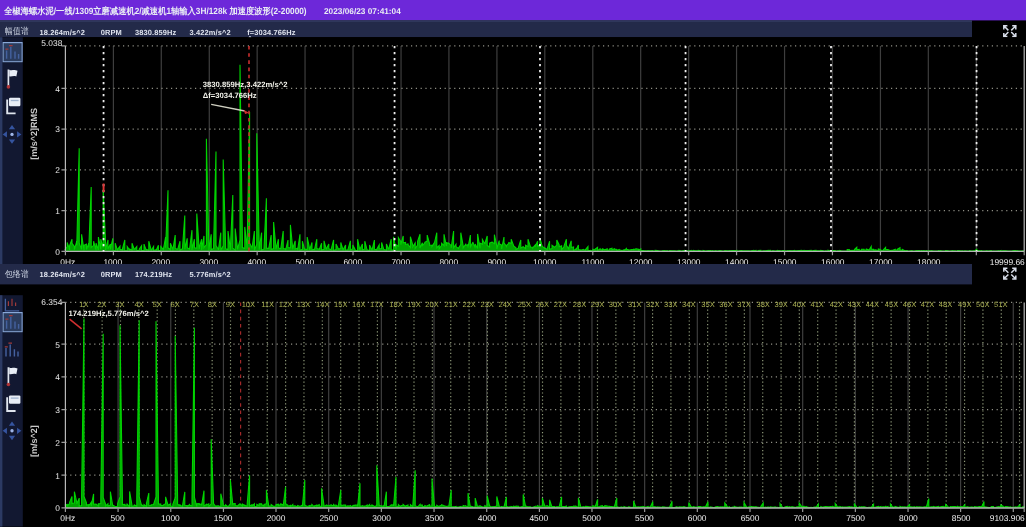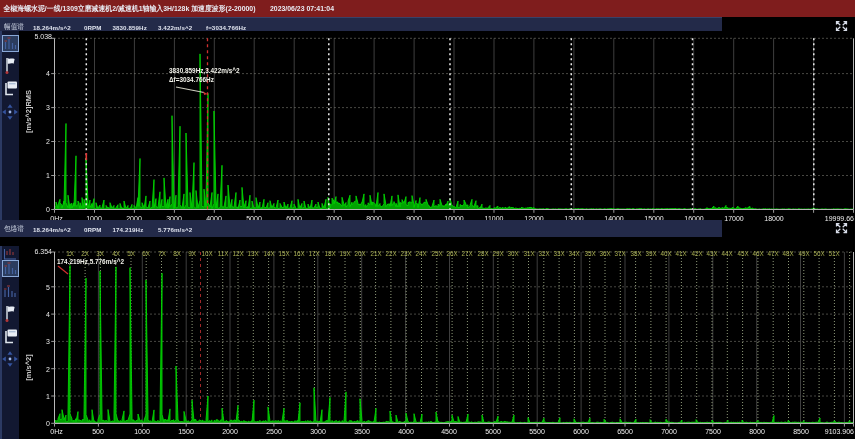--- a/index.html
+++ b/index.html
@@ -1,19 +1,19 @@
 <!DOCTYPE html>
 <html><head><meta charset="utf-8">
 <style>
 *{margin:0;padding:0;box-sizing:border-box}
 html,body{width:855px;height:439px;background:#000;overflow:hidden;
 font-family:"Liberation Sans",sans-serif;position:relative}
 .abs{position:absolute}
-.titlebar{left:0;top:0;width:855px;height:17px;background:#7f1d1d;color:#e7eaf2;}
-.hdr{left:0;top:17px;width:722px;height:14px;background:#232a49;border-top:1px solid #394167;color:#dfe3ee}
+.titlebar{left:0;top:0;width:855px;height:17px;background:#6d28d9;color:#e7eaf2;}
+.hdr{left:0;top:17px;width:810px;height:14px;background:#232a49;border-top:1px solid #394167;color:#dfe3ee}
 .hdr2{top:220px;height:17px;border-top:none}
 .hdr2 span{top:6px}
 .hdr span{position:absolute;top:5.5px;white-space:nowrap;font-size:6.2px;font-weight:bold;letter-spacing:0.1px}
 .chart{left:0;width:855px;background:#000}
 .sidebar{position:absolute;left:0;top:0;width:19px;height:100%;background:#121831;border-left:2px solid #2c3a63}
 .ylab{position:absolute;color:#c9c9c9;font-size:7.5px;font-weight:bold;transform:rotate(-90deg);transform-origin:center;white-space:nowrap}
 </style></head>
 <body>
 <div class="abs titlebar"><svg width="855" height="17">
       <text x="3.5" y="11.3" textLength="252" lengthAdjust="spacingAndGlyphs" font-size="7.5" fill="#e9ecf4" font-weight="bold">全椒海螺水泥/一线/1309立磨减速机2/减速机1轴输入3H/128k 加速度波形(2-20000)</text>

